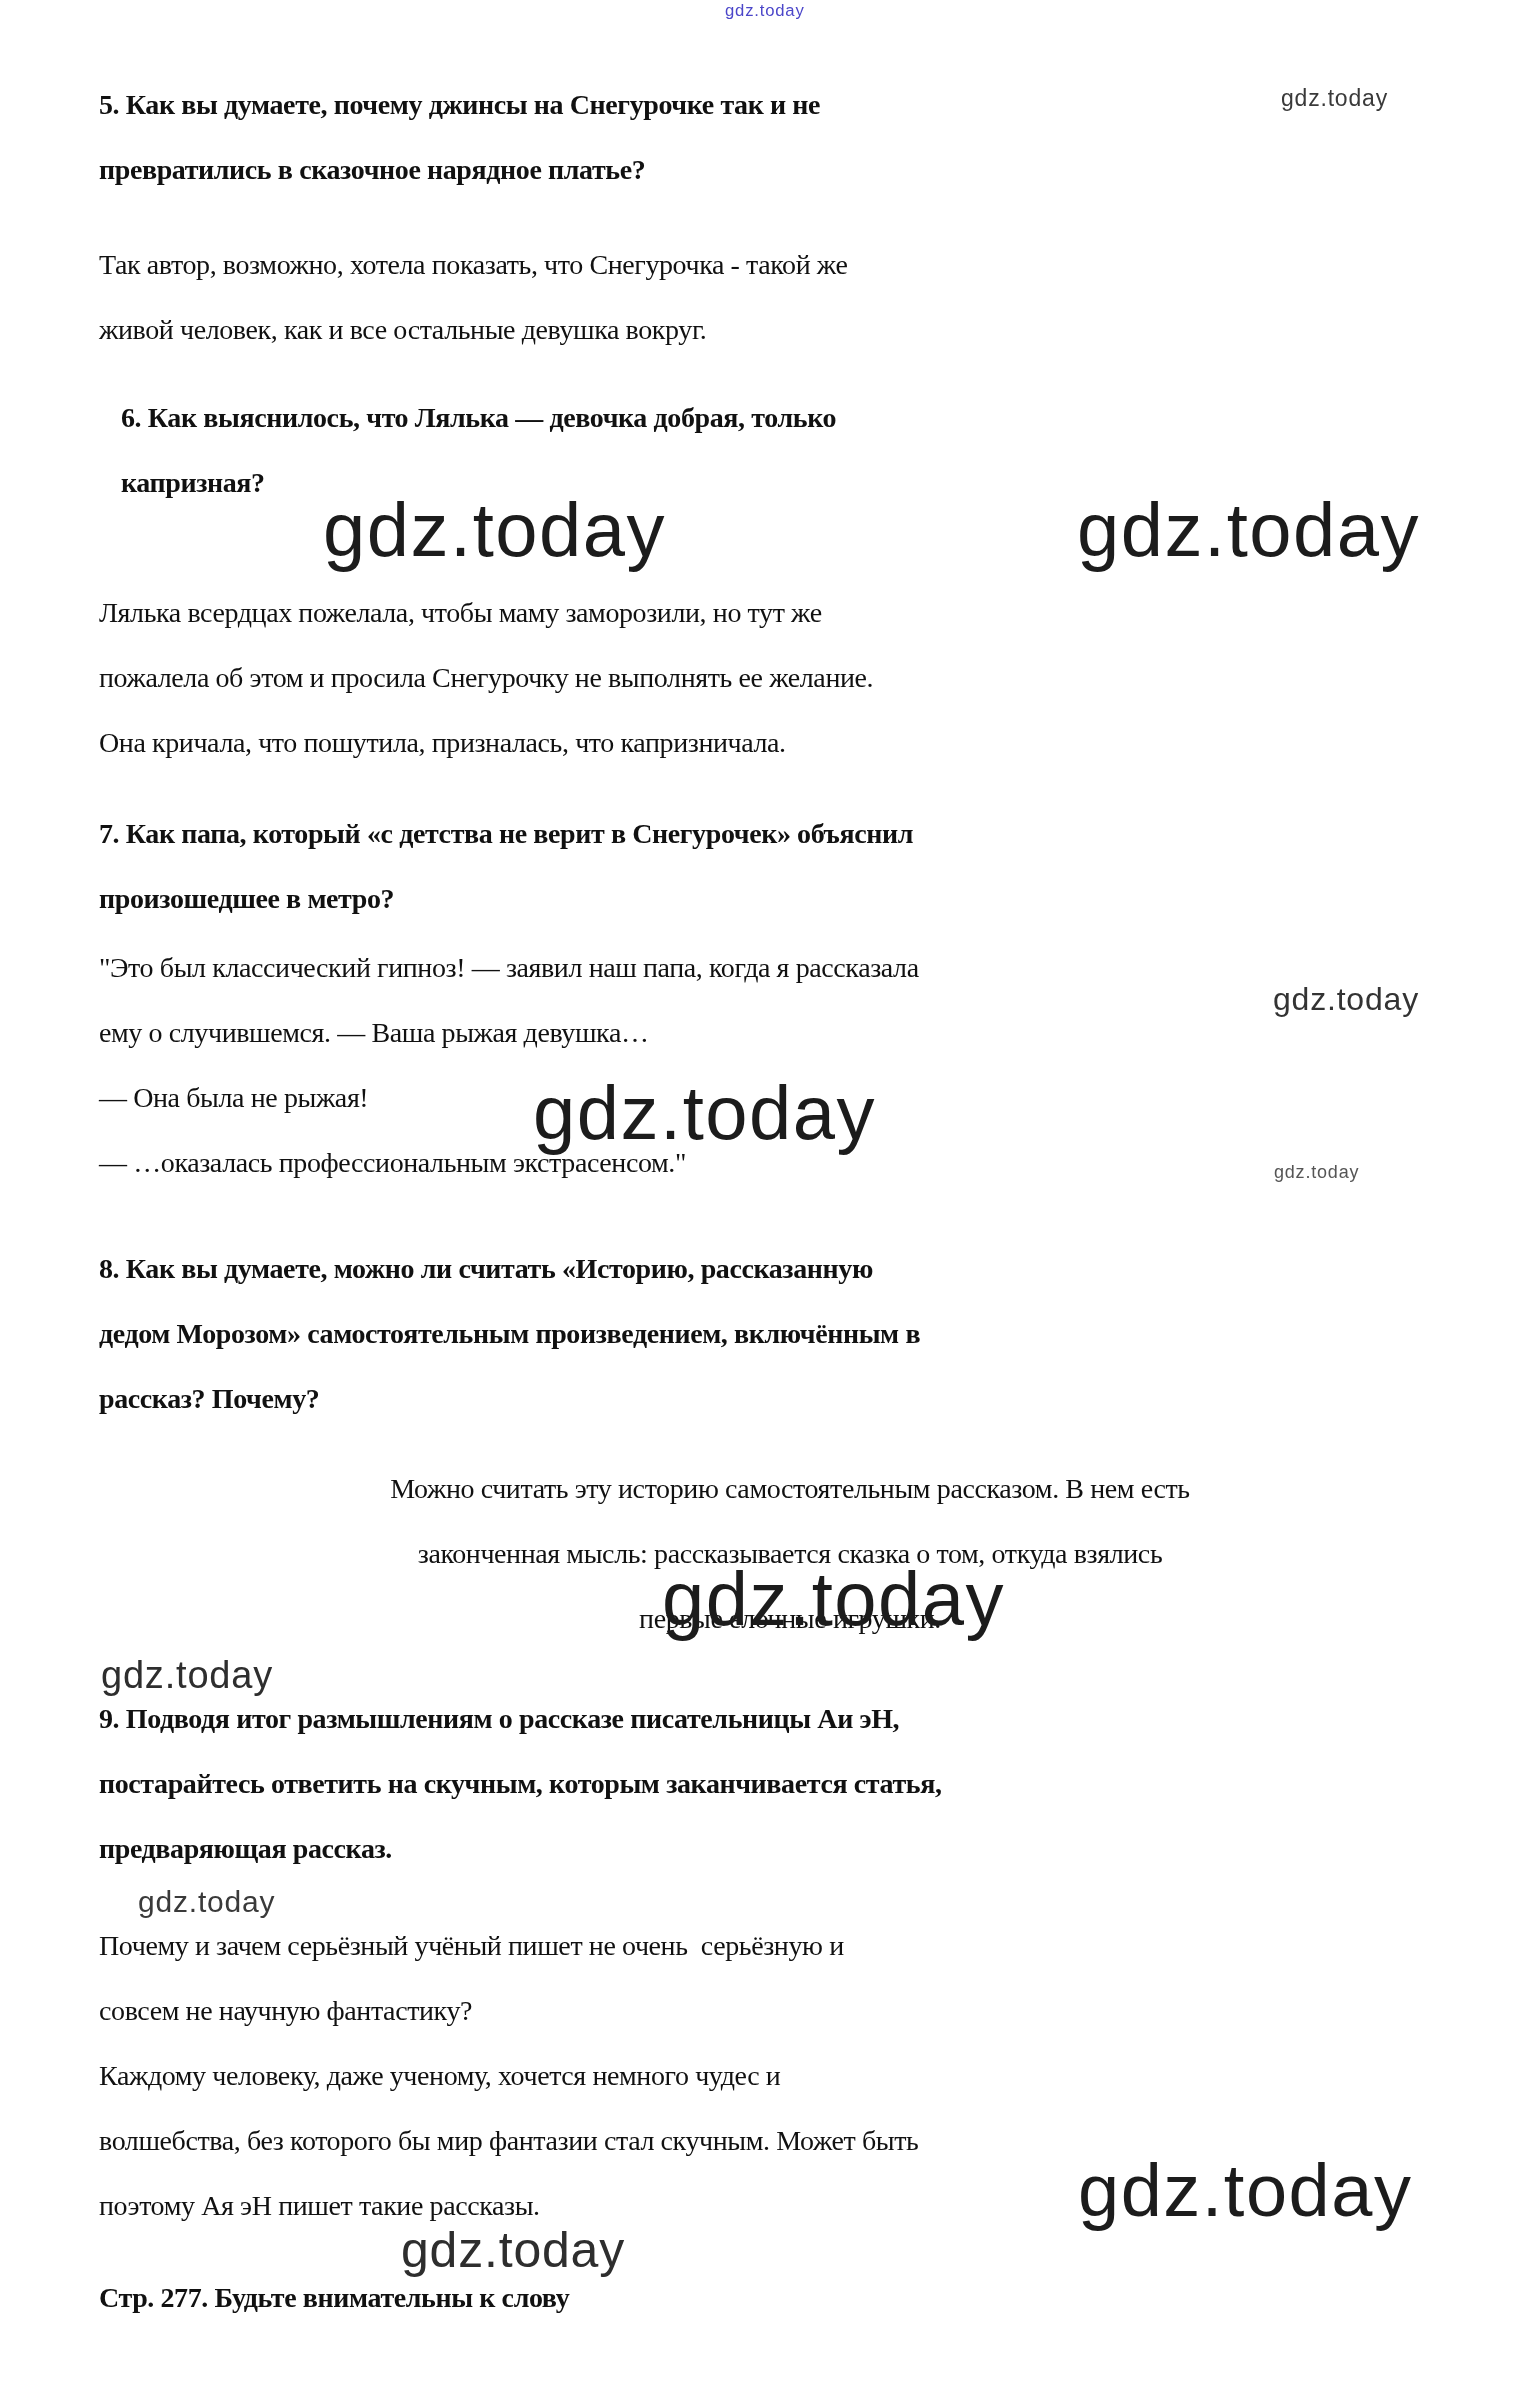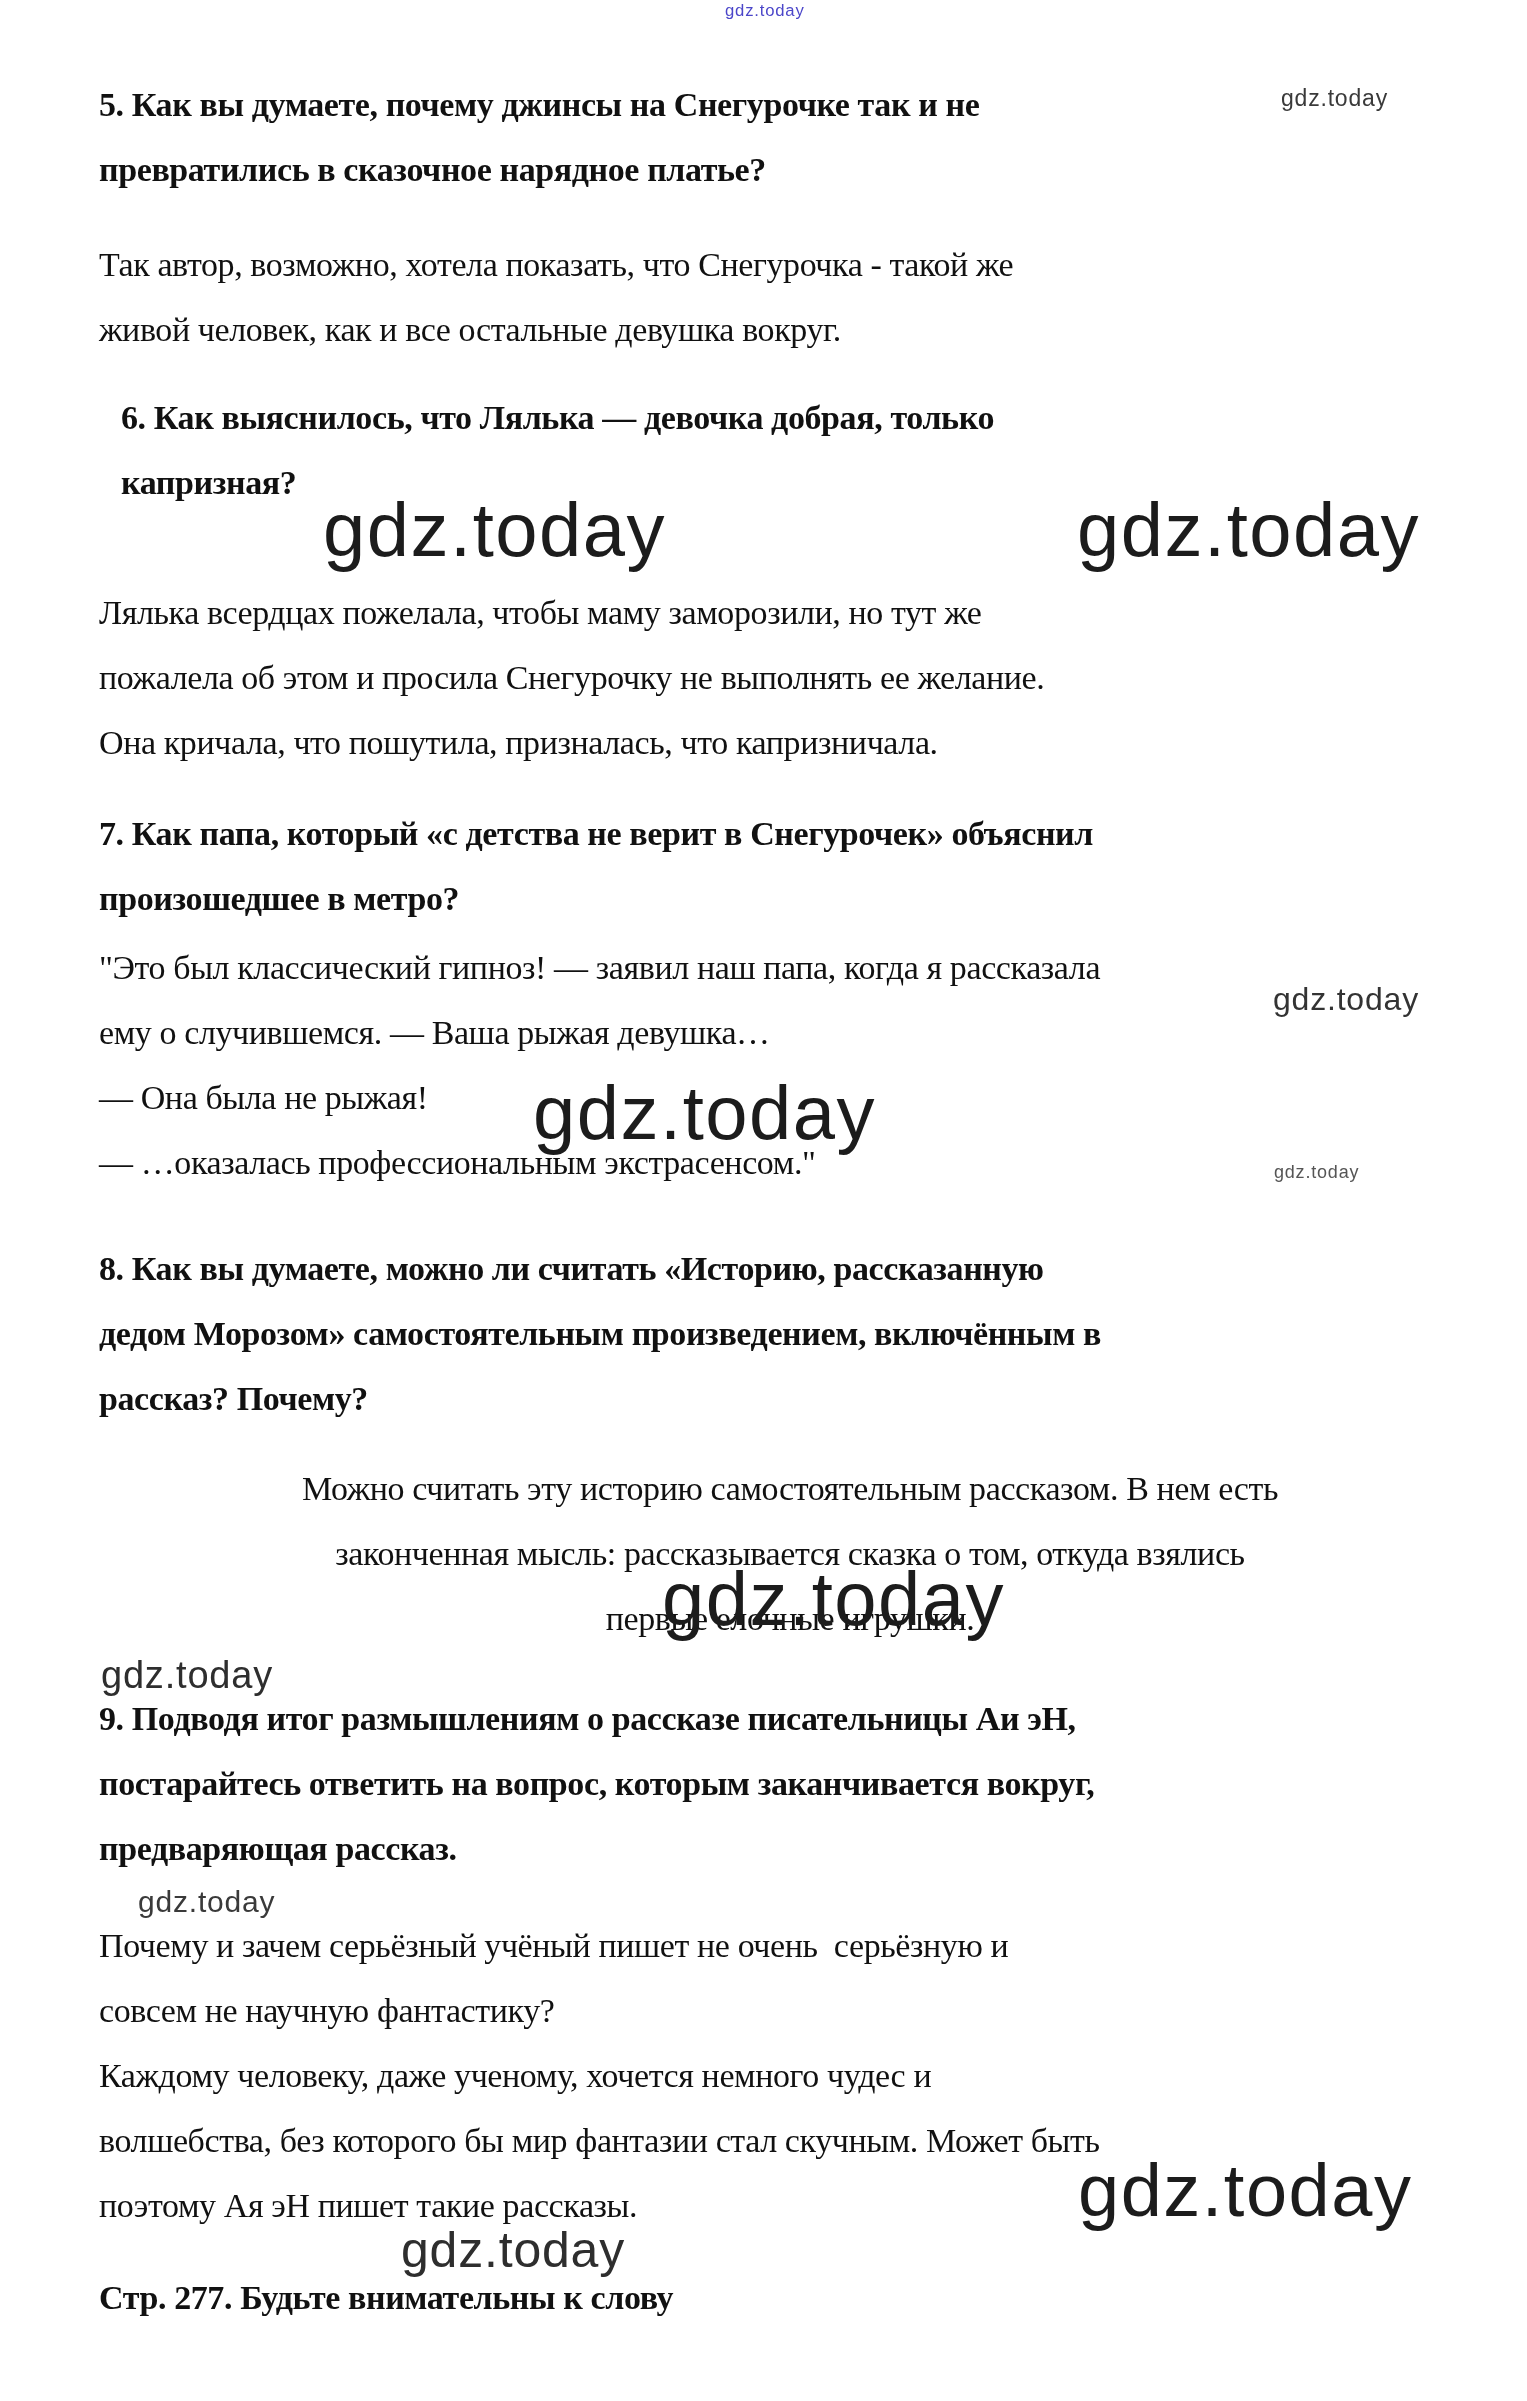--- a/index.html
+++ b/index.html
@@ -6,21 +6,21 @@
   .page{
     position:relative;
     width:1527px;height:2401px;
     background:#ffffff;
     font-family:"Liberation Serif", serif;
     color:#111111;
     overflow:hidden;
   }
   .block{position:absolute;left:99px;right:46px;}
   .line{
-    font-size:34px;
+    font-size:28px;
     line-height:65px;
     letter-spacing:-0.4px;
     white-space:pre;
   }
   .question .line{font-weight:bold;}
   .footerhead .line{font-weight:bold;}
   .wm{
     position:absolute;
     font-family:"Liberation Sans", sans-serif;
     line-height:1;
@@ -64,21 +64,21 @@
         <div class="line">дедом Морозом» самостоятельным произведением, включённым в</div>
         <div class="line">рассказ? Почему?</div>
       </div>
       <div class="block answer" style="top: 1456px; text-align: center;">
         <div class="line">Можно считать эту историю самостоятельным рассказом. В нем есть</div>
         <div class="line">законченная мысль: рассказывается сказка о том, откуда взялись</div>
         <div class="line">первые елочные игрушки.</div>
       </div>
       <div class="block question" style="top: 1686px;">
         <div class="line">9. Подводя итог размышлениям о рассказе писательницы Аи эН,</div>
-        <div class="line">постарайтесь ответить на вопрос, которым заканчивается вокруг,</div>
+        <div class="line">постарайтесь ответить на скучным, которым заканчивается статья,</div>
         <div class="line">предваряющая рассказ.</div>
       </div>
       <div class="block answer" style="top: 1913px;">
         <div class="line">Почему и зачем серьёзный учёный пишет не очень  серьёзную и</div>
         <div class="line">совсем не научную фантастику?</div>
         <div class="line">Каждому человеку, даже ученому, хочется немного чудес и</div>
         <div class="line">волшебства, без которого бы мир фантазии стал скучным. Может быть</div>
         <div class="line">поэтому Ая эН пишет такие рассказы.</div>
       </div>
       <div class="block footerhead" style="top: 2265px;">

